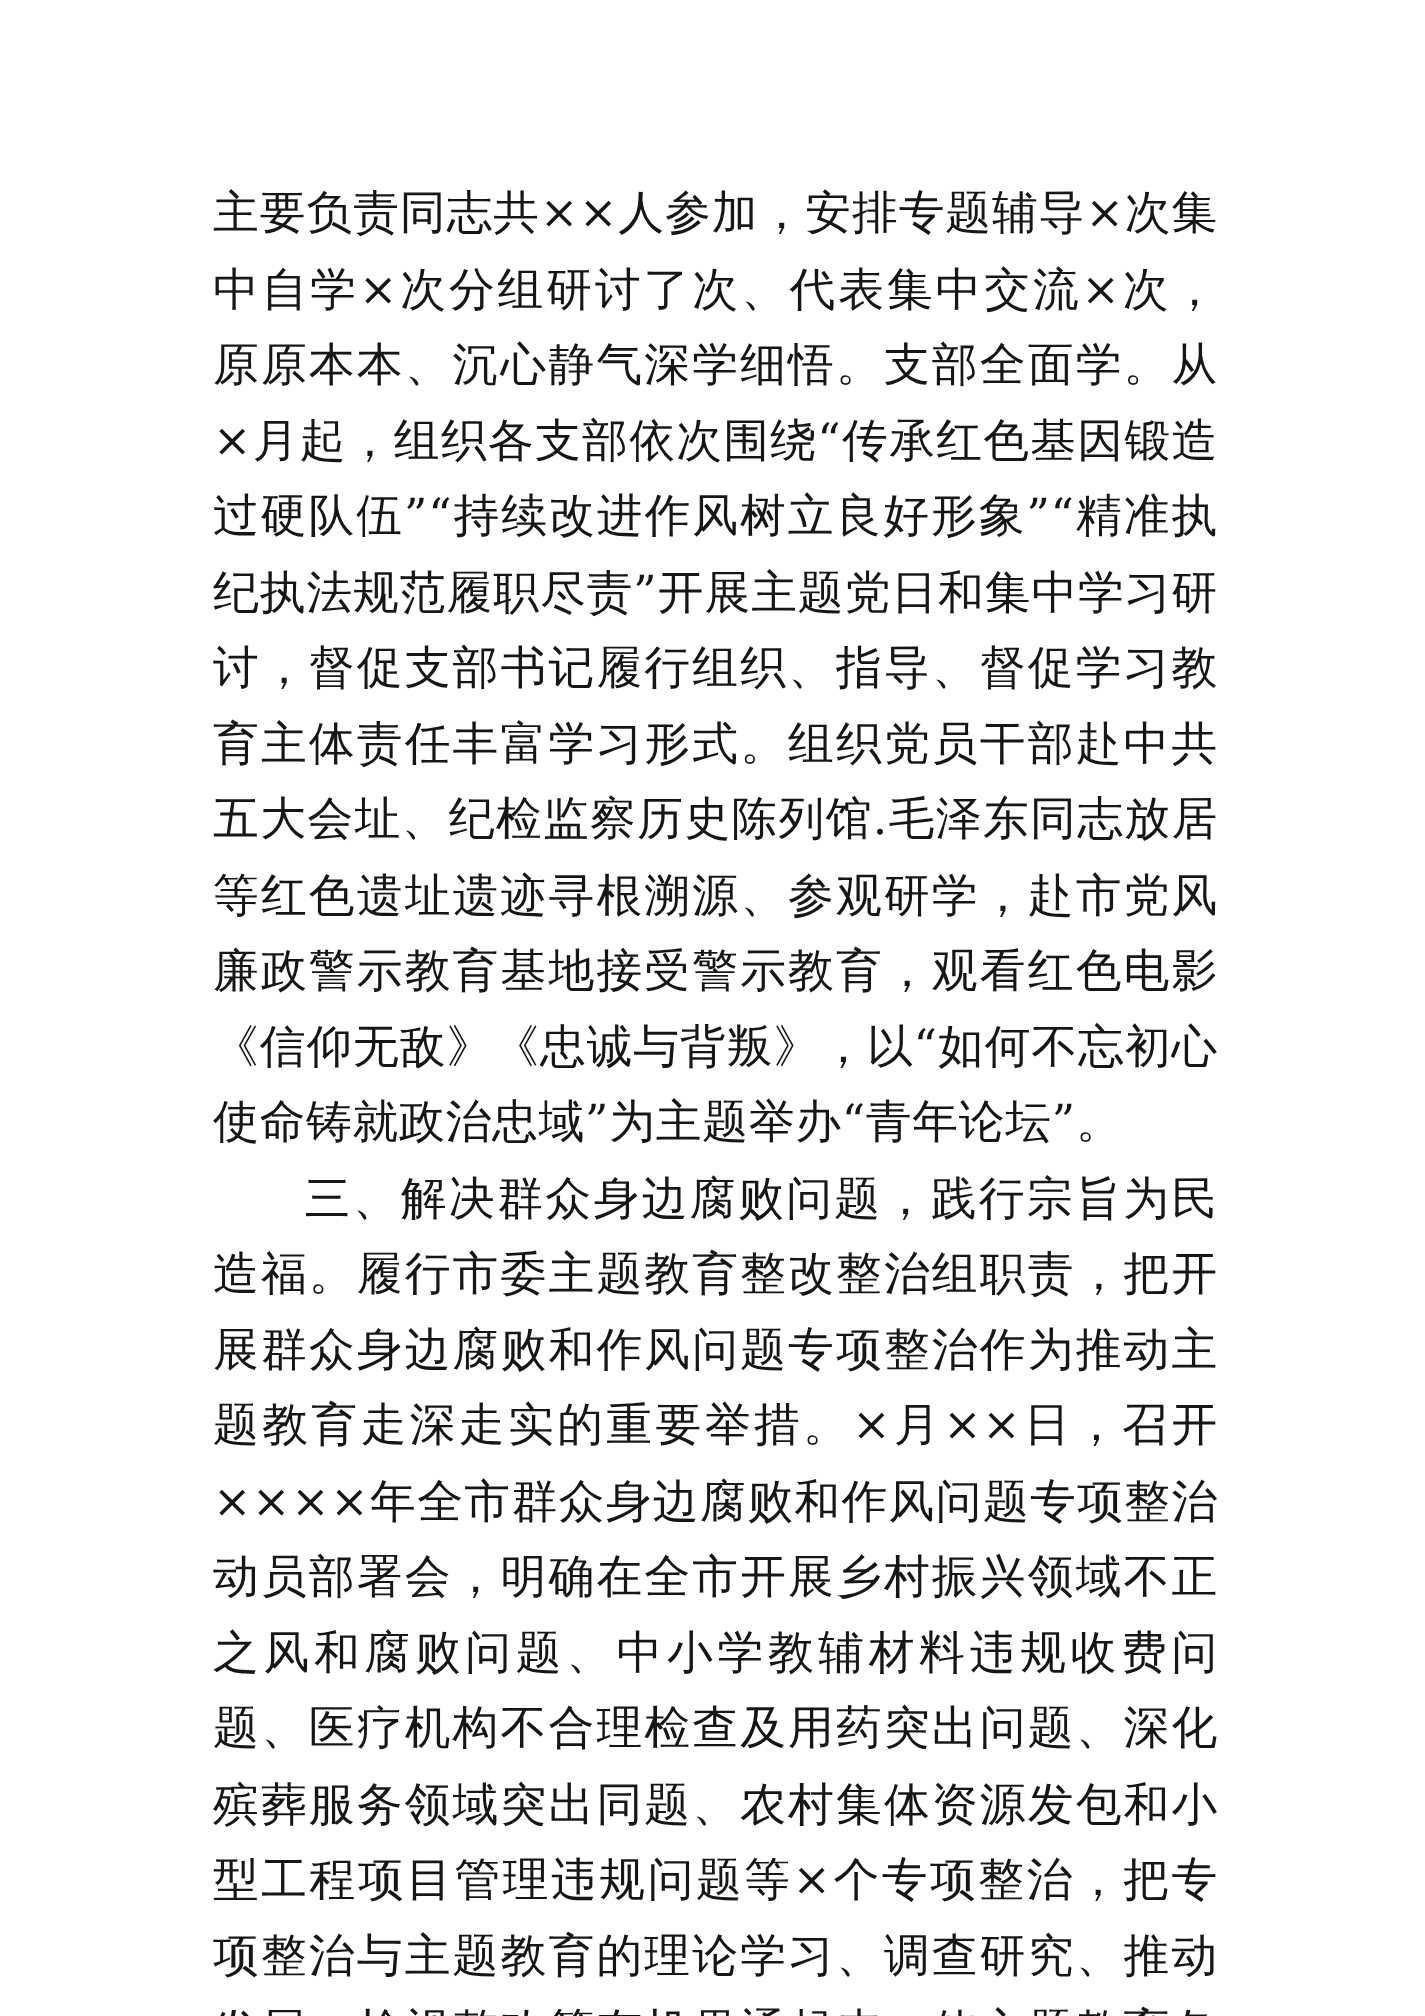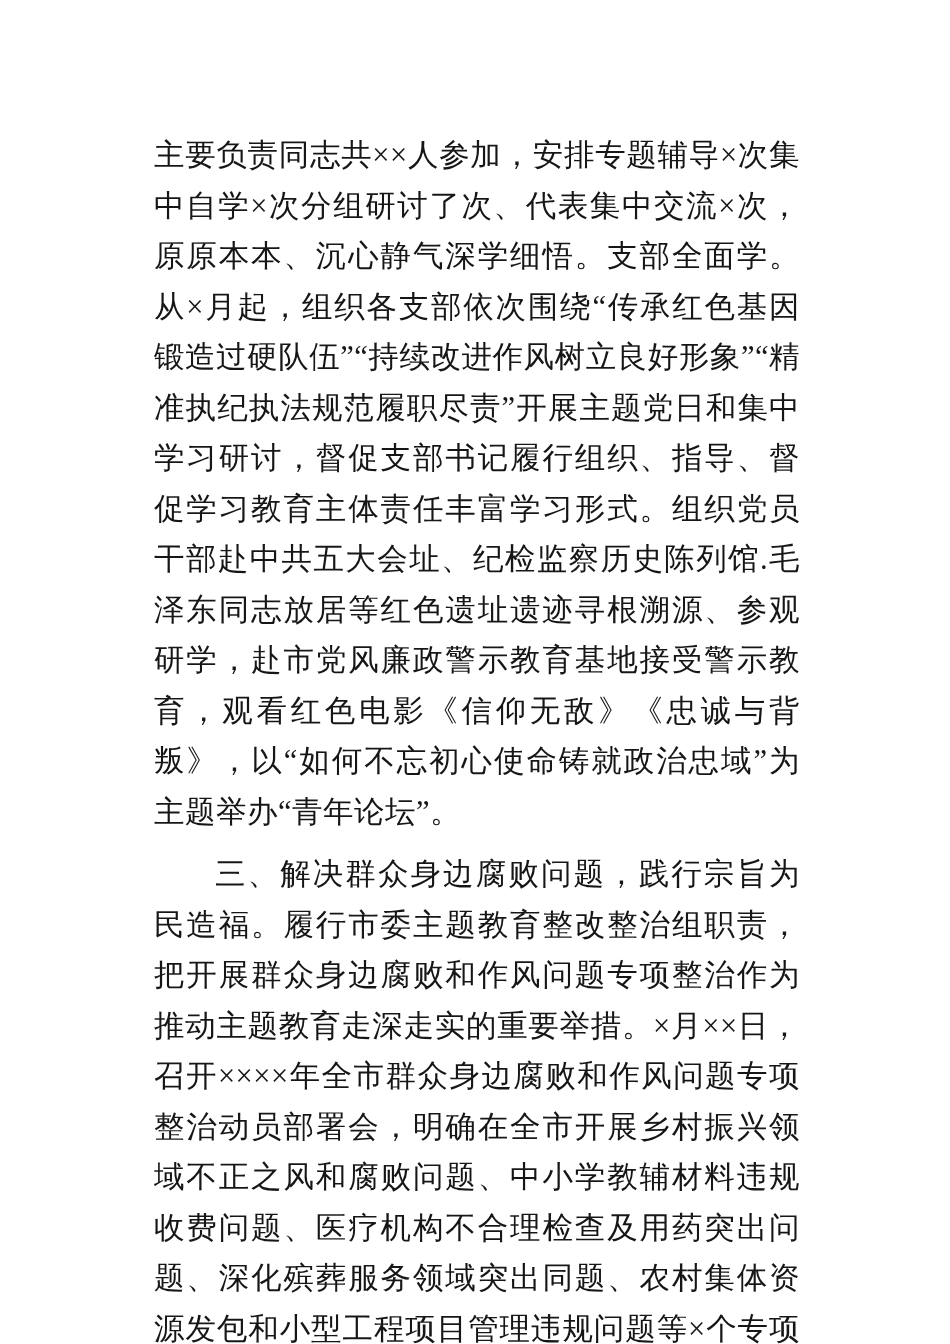--- a/index.html
+++ b/index.html
@@ -27,24 +27,23 @@
   }
   .doc-body {
     font-size: 30.5px;
     line-height: 50.5px;
     letter-spacing: 0.5px;
     text-align: justify;
     text-justify: inter-ideograph;
     color: #161616;
   }
   .para {
-    margin: 12px;
+    margin: 0;
     padding: 0;
     text-indent: 0;
-    font-family: Liberation Serif, serif;
   }
   .para + .para {
     margin-top: 0px;
   }
   .indent {
     text-indent: 61px;
   }
   
   .doc-body {
     -webkit-font-smoothing: antialiased;

